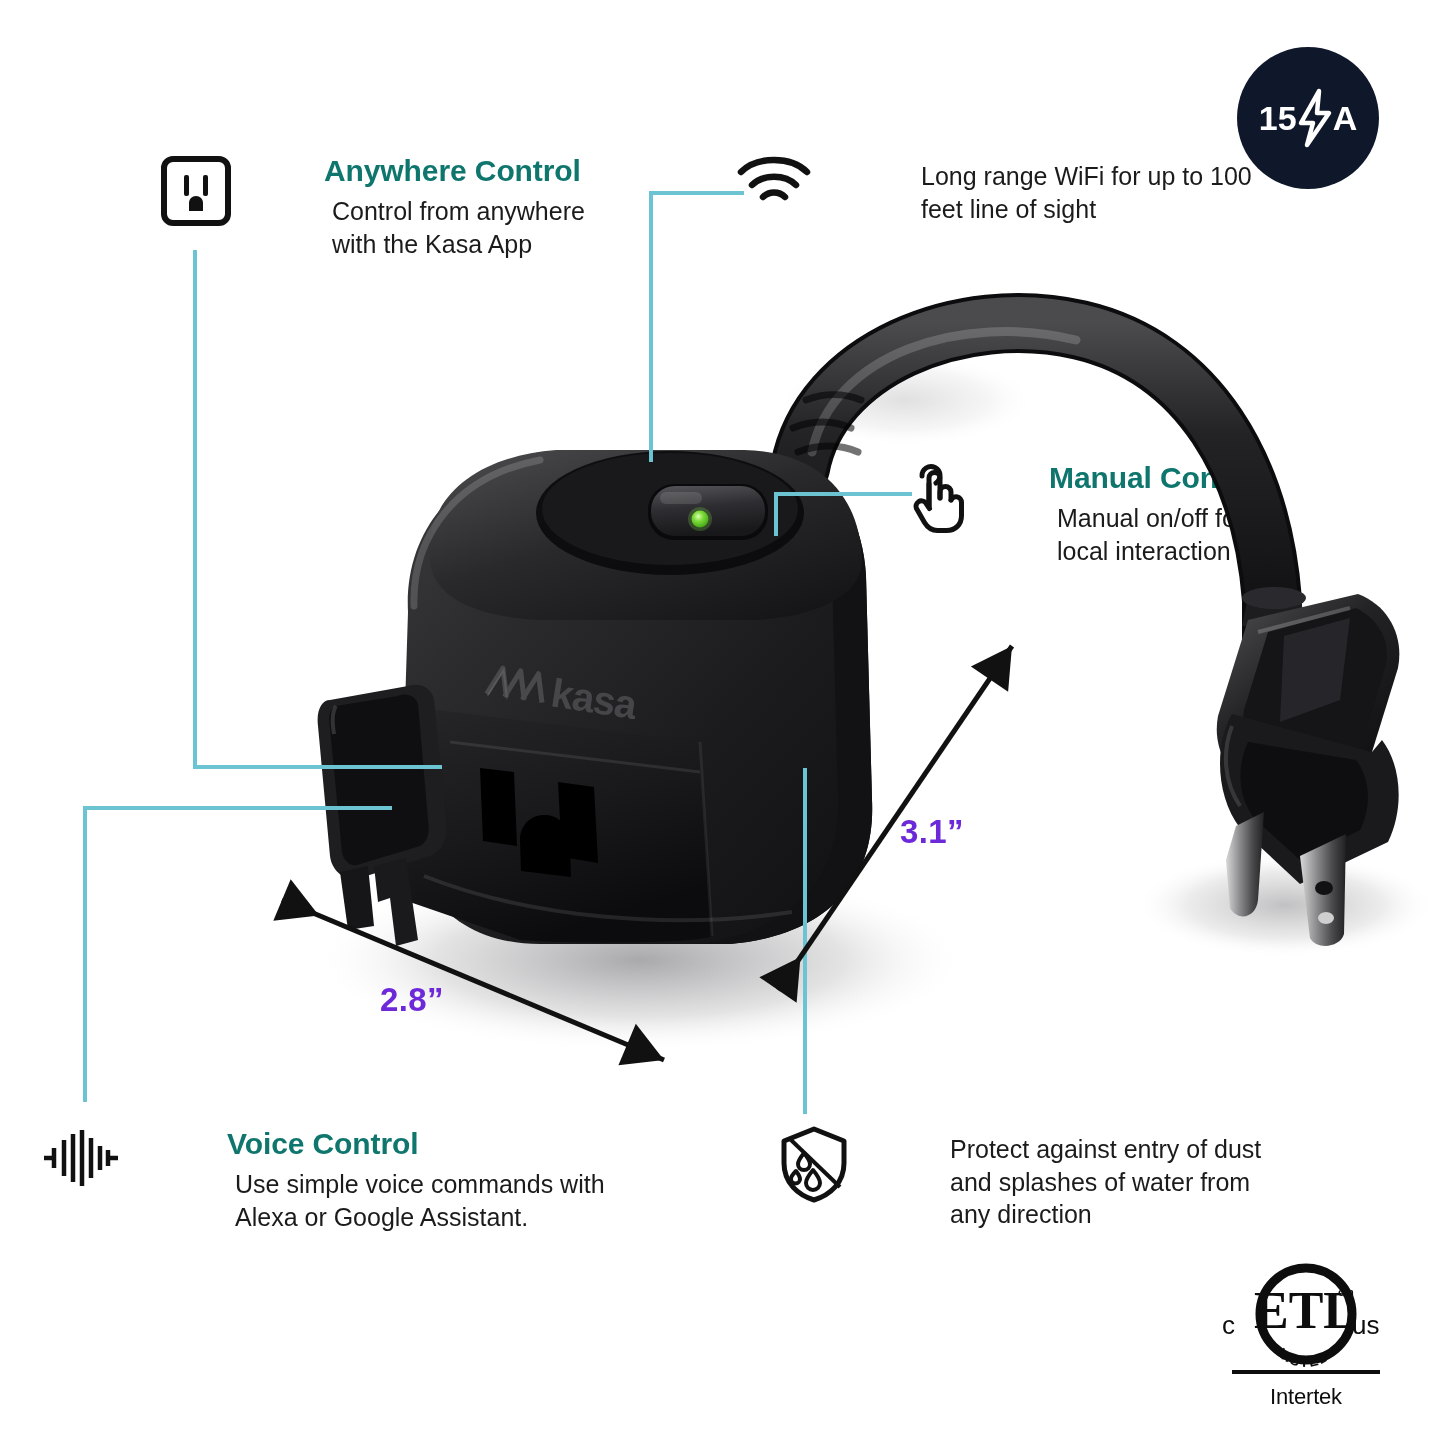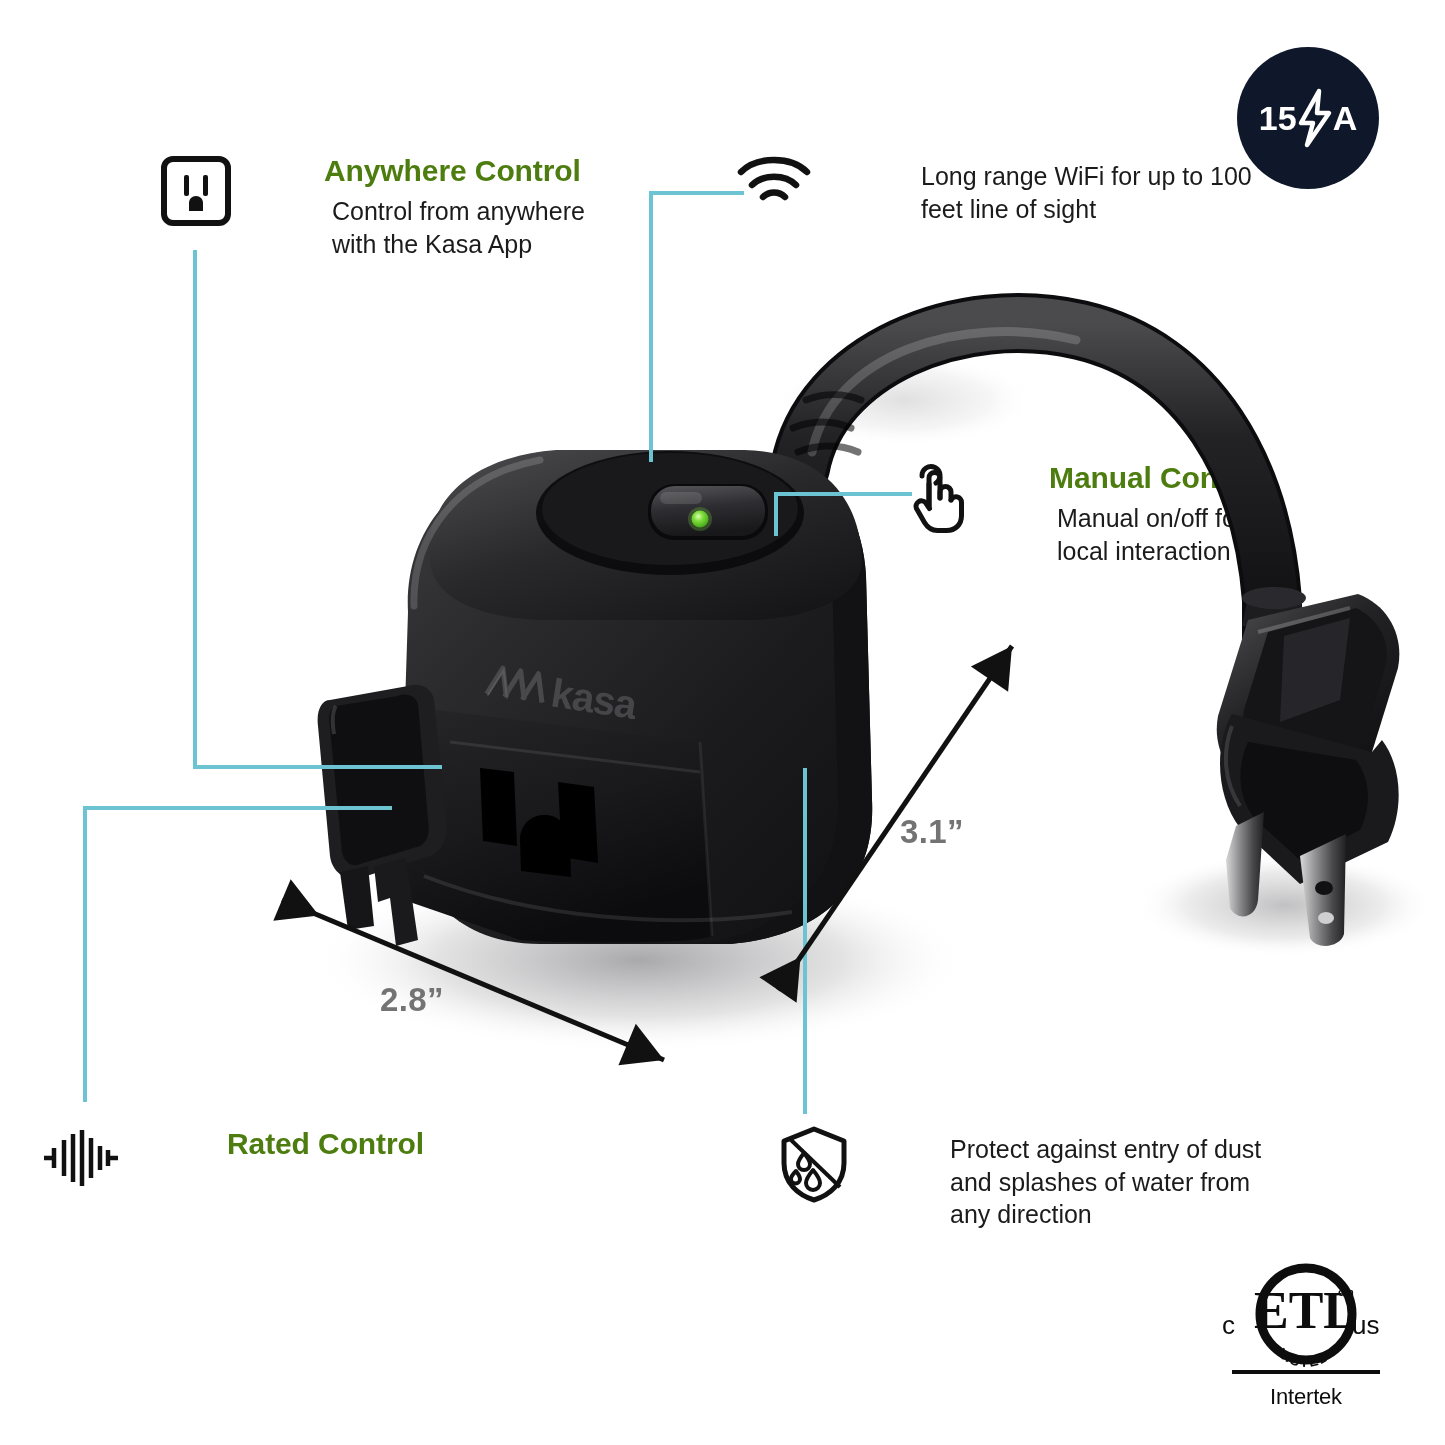--- a/index.html
+++ b/index.html
@@ -27,21 +27,21 @@
     align-items: flex-start;
   }
   .feature-icon {
     flex: 0 0 auto;
     display: block;
   }
   .feature-text {
     display: block;
   }
   .feature-title {
-    color: #4d7c0f;
+    color: #0f766e;
     font-size: 30px;
     font-weight: bold;
     line-height: 1.08;
     letter-spacing: -0.1px;
     white-space: nowrap;
     margin: 0 0 4px 0;
   }
   .feature-desc {
     color: #1b1b1b;
     font-size: 25px;
@@ -122,21 +122,21 @@
     width: 176px;
     text-align: center;
     font-size: 22px;
     color: #0d0d0d;
     letter-spacing: -0.2px;
   }
 
   
   .dim-label {
     position: absolute;
-    color: #737373;
+    color: #6d28d9;
     font-size: 33px;
     font-weight: bold;
     letter-spacing: 0.4px;
     z-index: 5;
   }
   #dim-28-label { left: 380px; top: 981px; }
   #dim-31-label { left: 900px; top: 813px; }
 </style>
 </head>
 <body>
@@ -450,21 +450,23 @@
         <path d="M 24 12 L 24 48"></path>
         <path d="M 33 6  L 33 54"></path>
         <path d="M 42 2  L 42 58"></path>
         <path d="M 51 10 L 51 50"></path>
         <path d="M 60 18 L 60 42"></path>
         <path d="M 68 22 L 68 38"></path>
         <path d="M 68 30 L 78 30"></path>
       </g>
     </svg>
     <div class="feature-text">
-      <div class="feature-title">Rated Control</div>
+      <div class="feature-title">Voice Control</div>
+      <div class="feature-desc">Use simple voice commands with
+Alexa or Google Assistant.</div>
     </div>
   </div>
 
   <div class="feature" id="feat-ip64">
     <svg class="feature-icon" width="72" height="78" viewBox="0 0 72 78">
       <path d="M 36 4 L 66 16 L 66 38 C 66 58 52 70 36 75 C 20 70 6 58 6 38 L 6 16 Z" fill="none" stroke="#111111" stroke-width="5" stroke-linejoin="round"></path>
       <path d="M 12 14 L 62 62" fill="none" stroke="#111111" stroke-width="4"></path>
       <g fill="none" stroke="#111111" stroke-width="4" stroke-linejoin="round">
         <path d="M 26 28 c 4 5 6 8 6 11 a 6 6 0 0 1 -12 0 c 0 -3 2 -6 6 -11 z"></path>
         <path d="M 18 46 c 3 4 4 6 4 8 a 4.5 4.5 0 0 1 -9 0 c 0 -2 1 -4 5 -8 z"></path>

